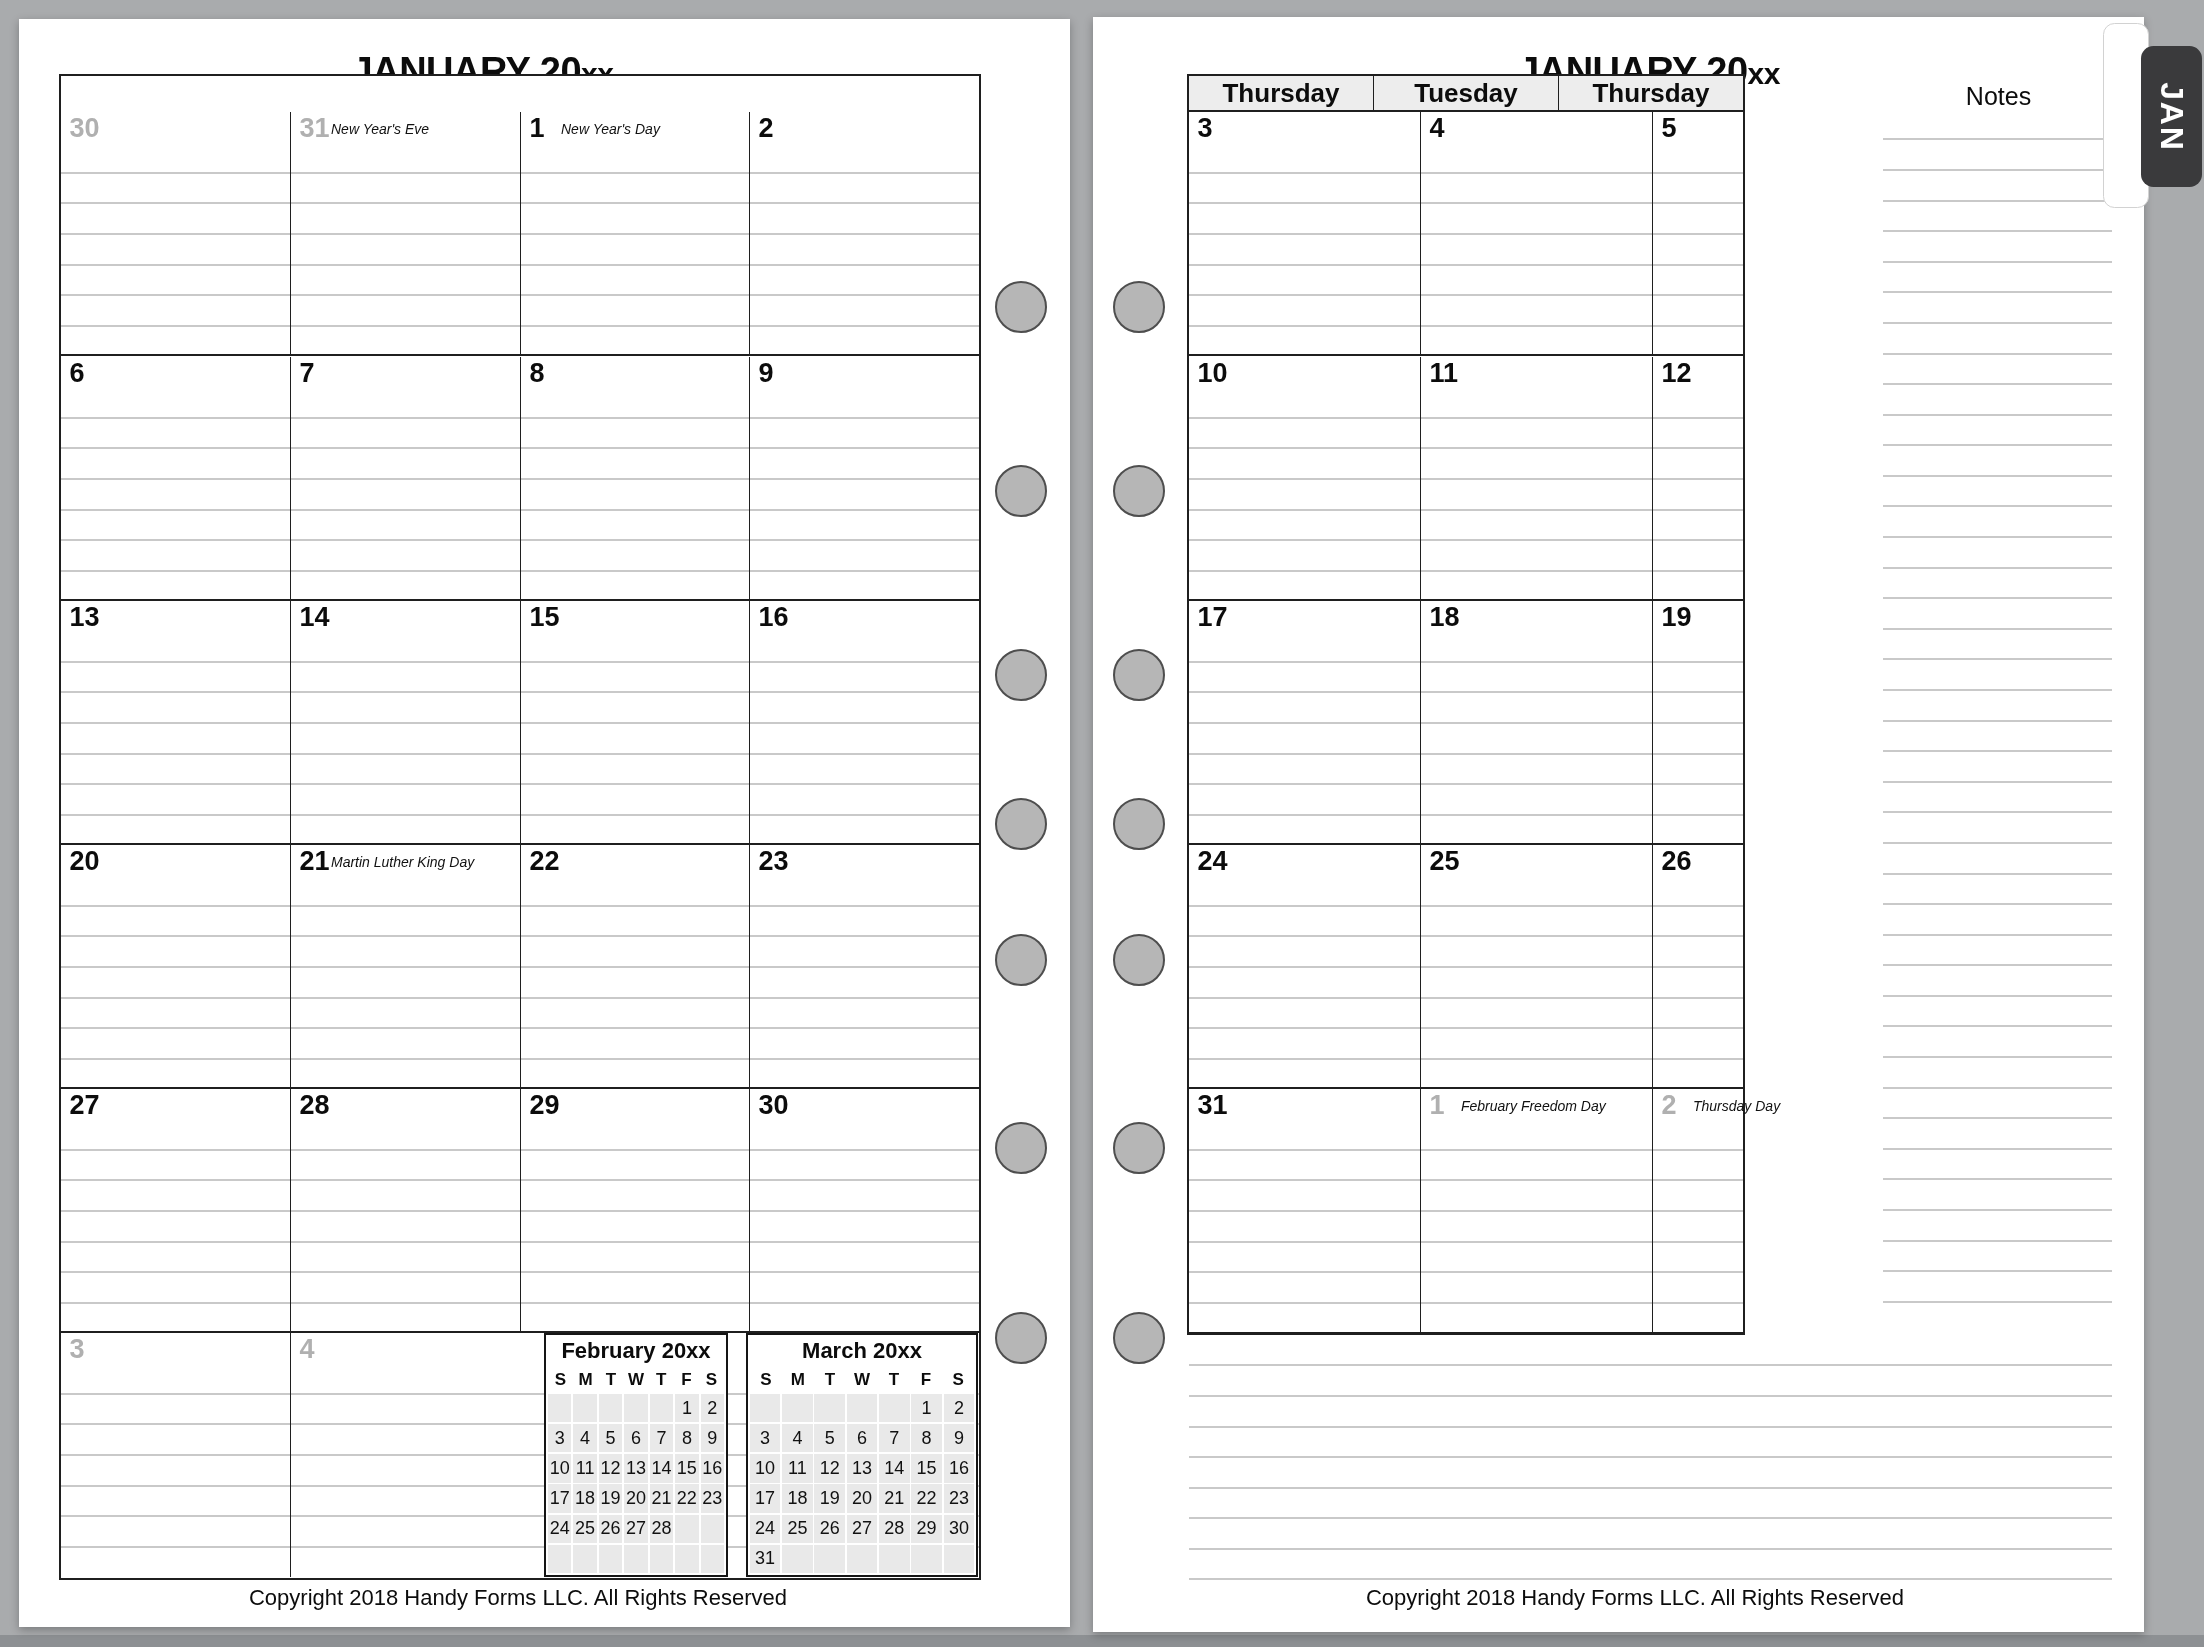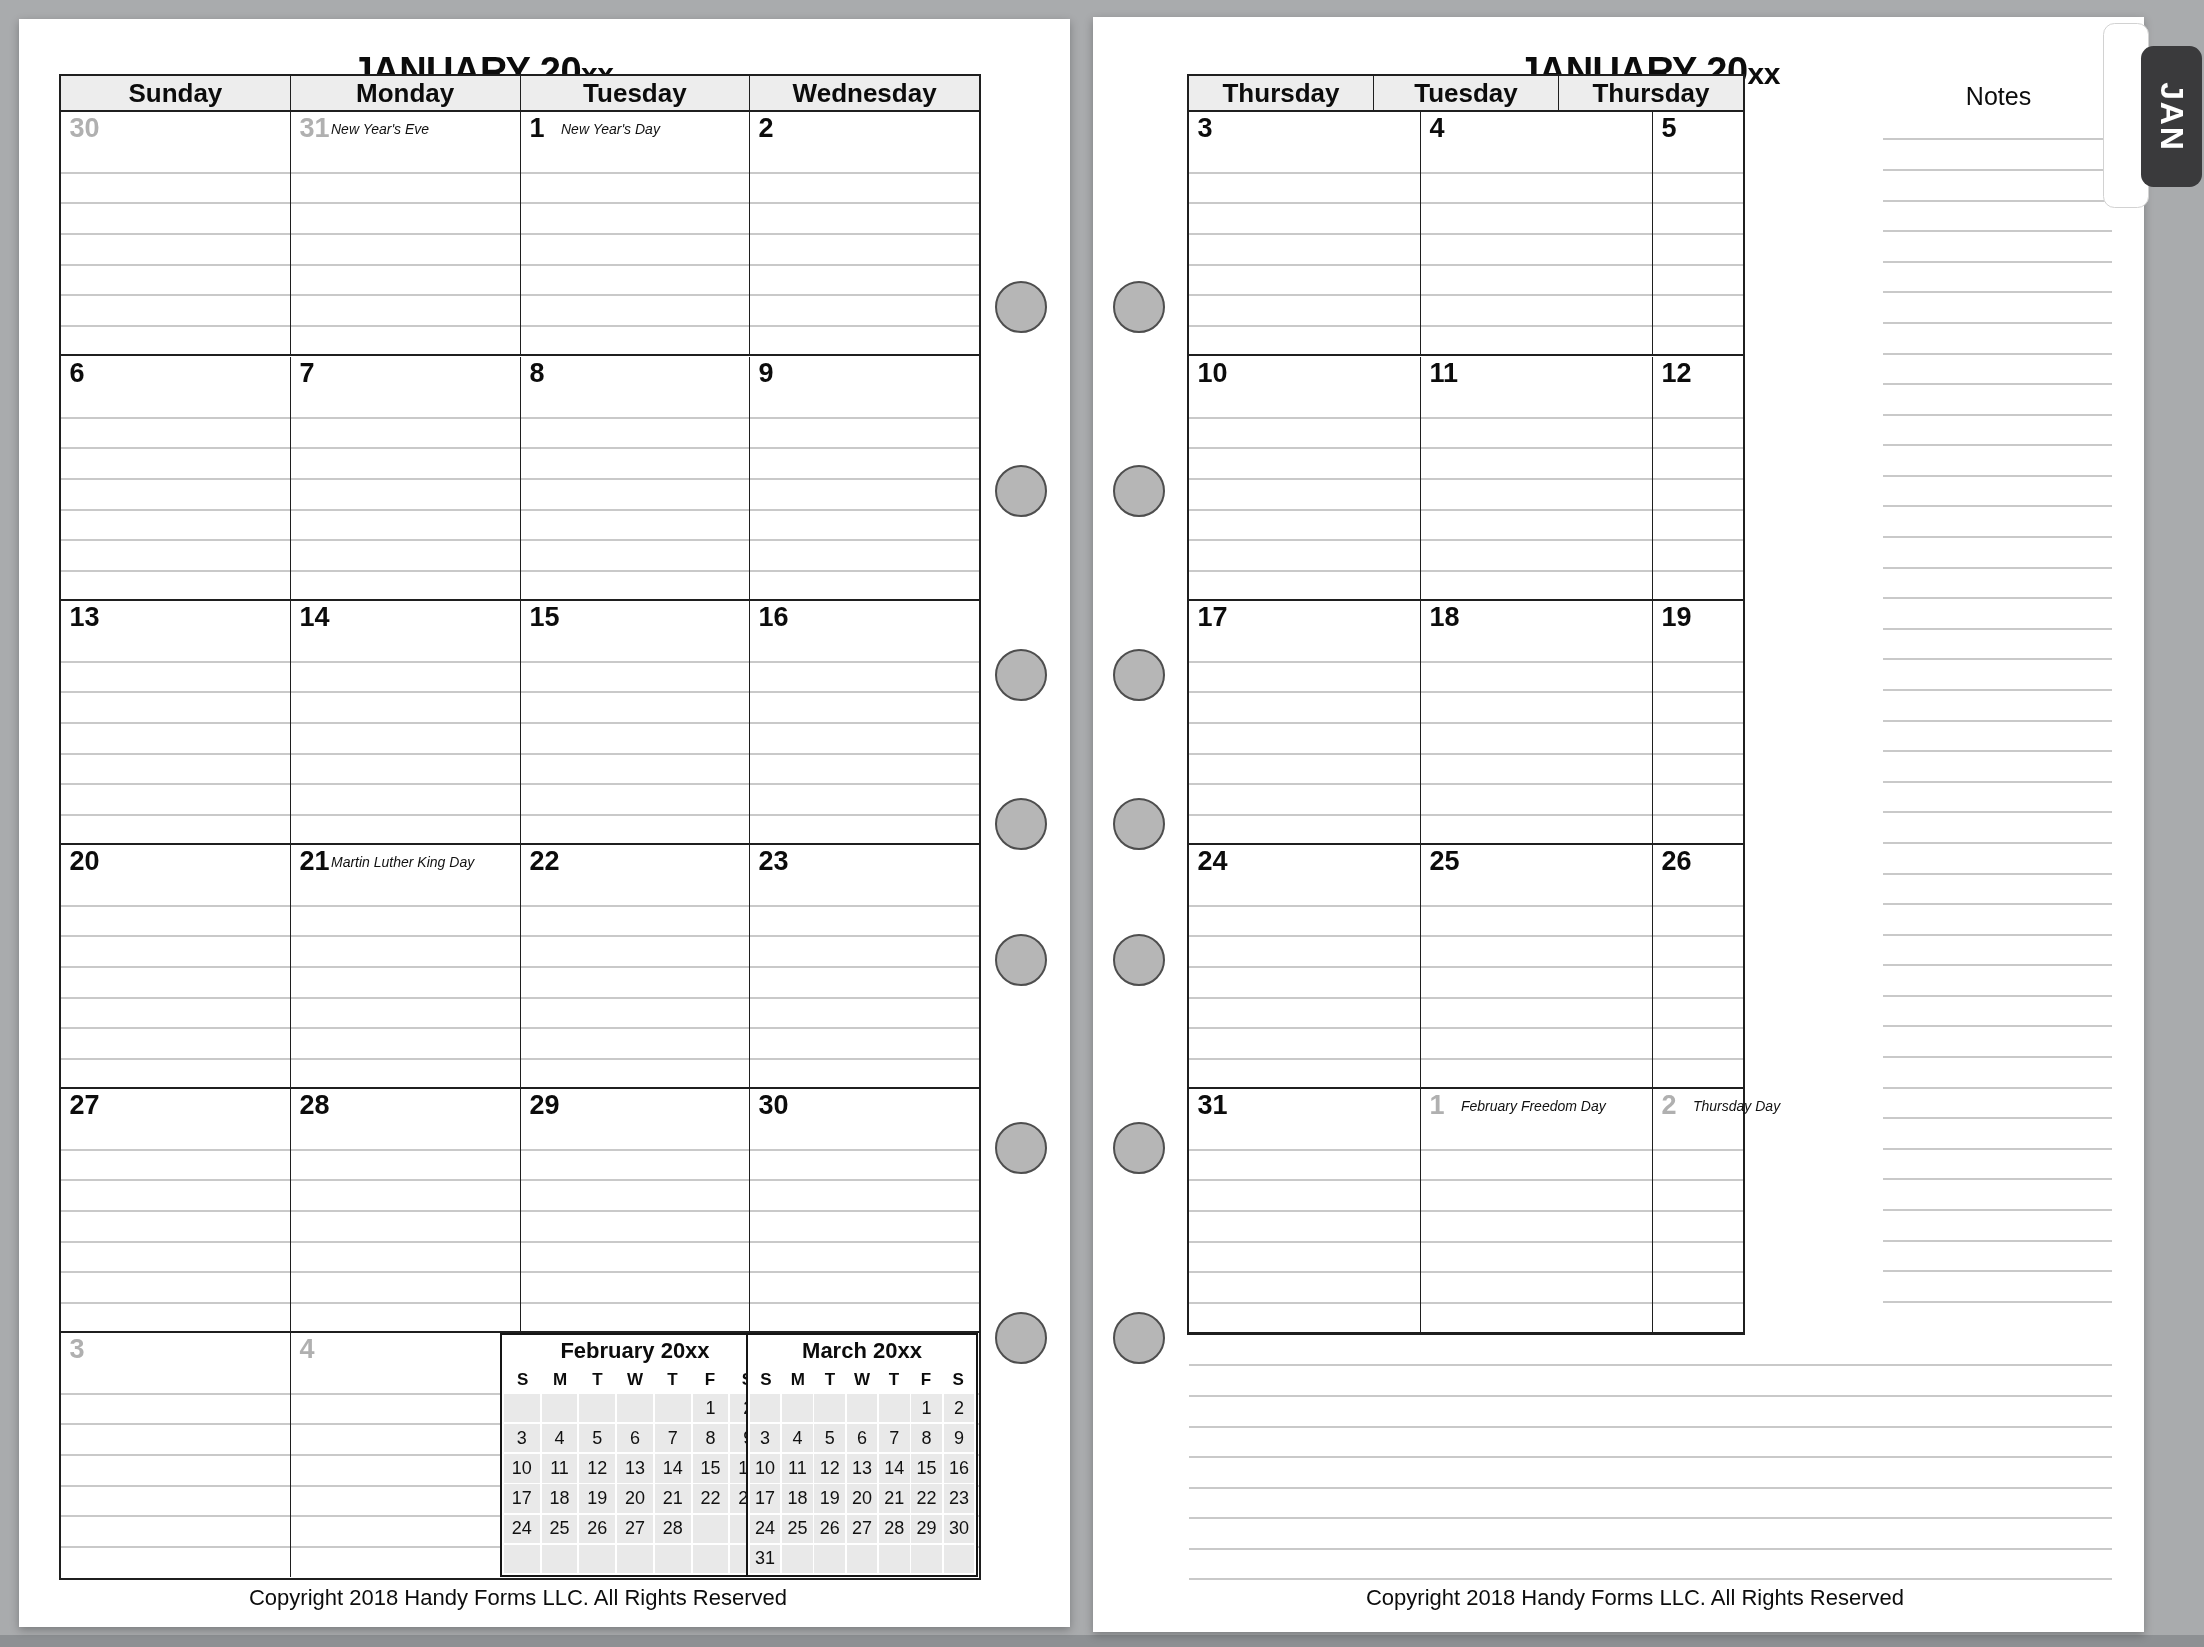--- a/index.html
+++ b/index.html
@@ -57,26 +57,20 @@
 </style>
 </head>
 <body>
 
 <div class="canvas">
   <div class="bottom-shade"></div>
 
   <section class="page left">
     <div class="page-title"><span>JANUARY 20</span><span class="xx">xx</span></div>
     <div class="cal leftcal" id="left-cal">
-        <div class="hdr-row">
-          <div class="hdr-cell">Sunday</div>
-          <div class="hdr-cell">Monday</div>
-          <div class="hdr-cell">Tuesday</div>
-          <div class="hdr-cell">Wednesday</div>
-        </div>
         <div class="week" style="top: 36px; height: 244px;">
           <div class="rline" style="top: 60px;"></div>
           <div class="rline" style="top: 90px;"></div>
           <div class="rline" style="top: 121px;"></div>
           <div class="rline" style="top: 152px;"></div>
           <div class="rline" style="top: 182px;"></div>
           <div class="rline" style="top: 213px;"></div>
           <div class="cell" style="left: 0px; width: 229px;">
             <span class="date-num gray">30</span>
           </div>
@@ -179,21 +173,21 @@
           <div class="rline" style="top: 121px;"></div>
           <div class="rline" style="top: 152px;"></div>
           <div class="rline" style="top: 182px;"></div>
           <div class="rline" style="top: 213px;"></div>
           <div class="cell" style="left: 0px; width: 229px;">
             <span class="date-num gray">3</span>
           </div>
           <div class="cell bordered" style="left: 229px; width: 229px;">
             <span class="date-num gray">4</span>
           </div>
-          <div class="minical" style="left: 439px; width: 270px;">
+          <div class="minical" style="left: 483px; width: 184px;">
             <div class="mc-title">February 20xx</div>
             <div class="mc-days">
               <div class="mc-day">S</div>
               <div class="mc-day">M</div>
               <div class="mc-day">T</div>
               <div class="mc-day">W</div>
               <div class="mc-day">T</div>
               <div class="mc-day">F</div>
               <div class="mc-day">S</div>
             </div>

